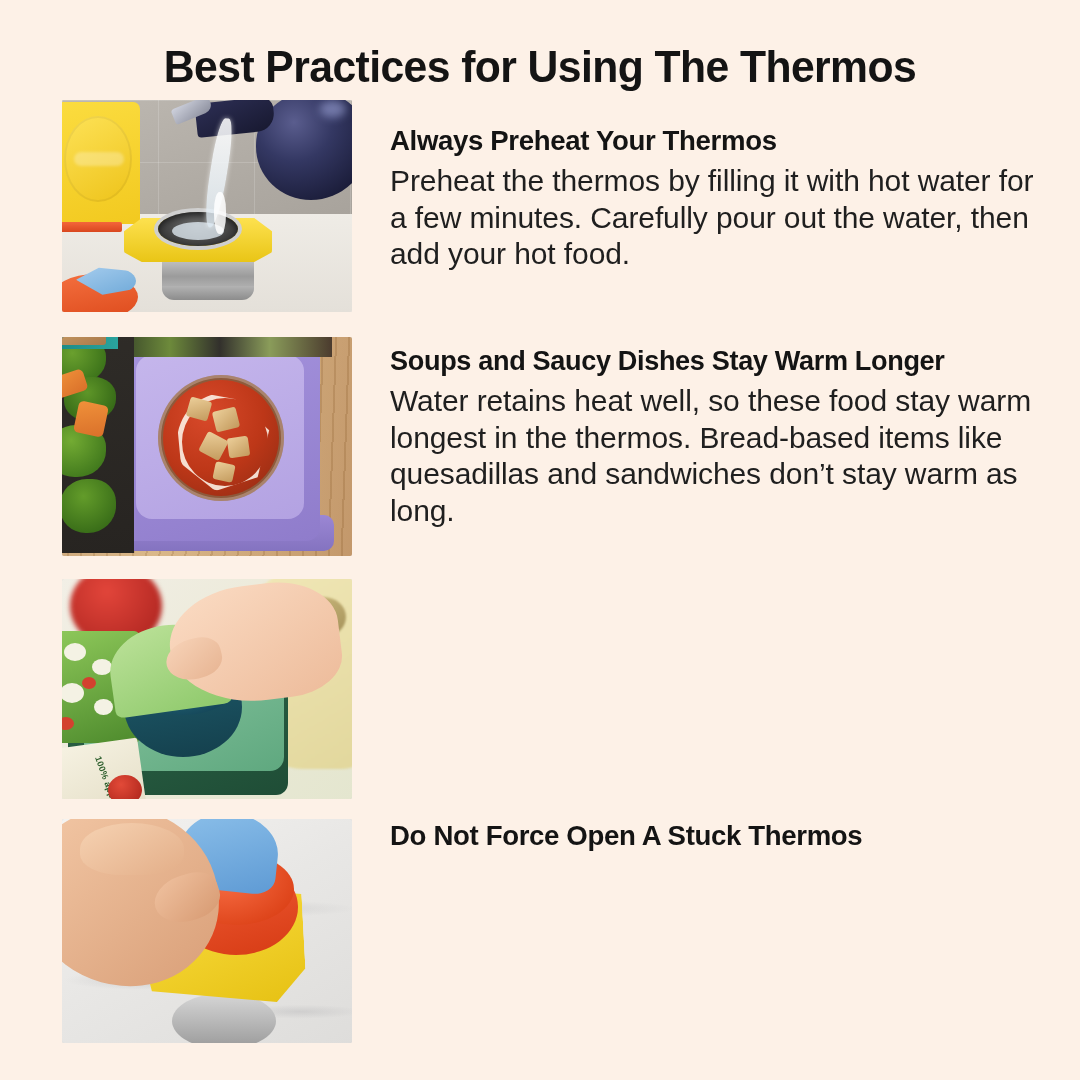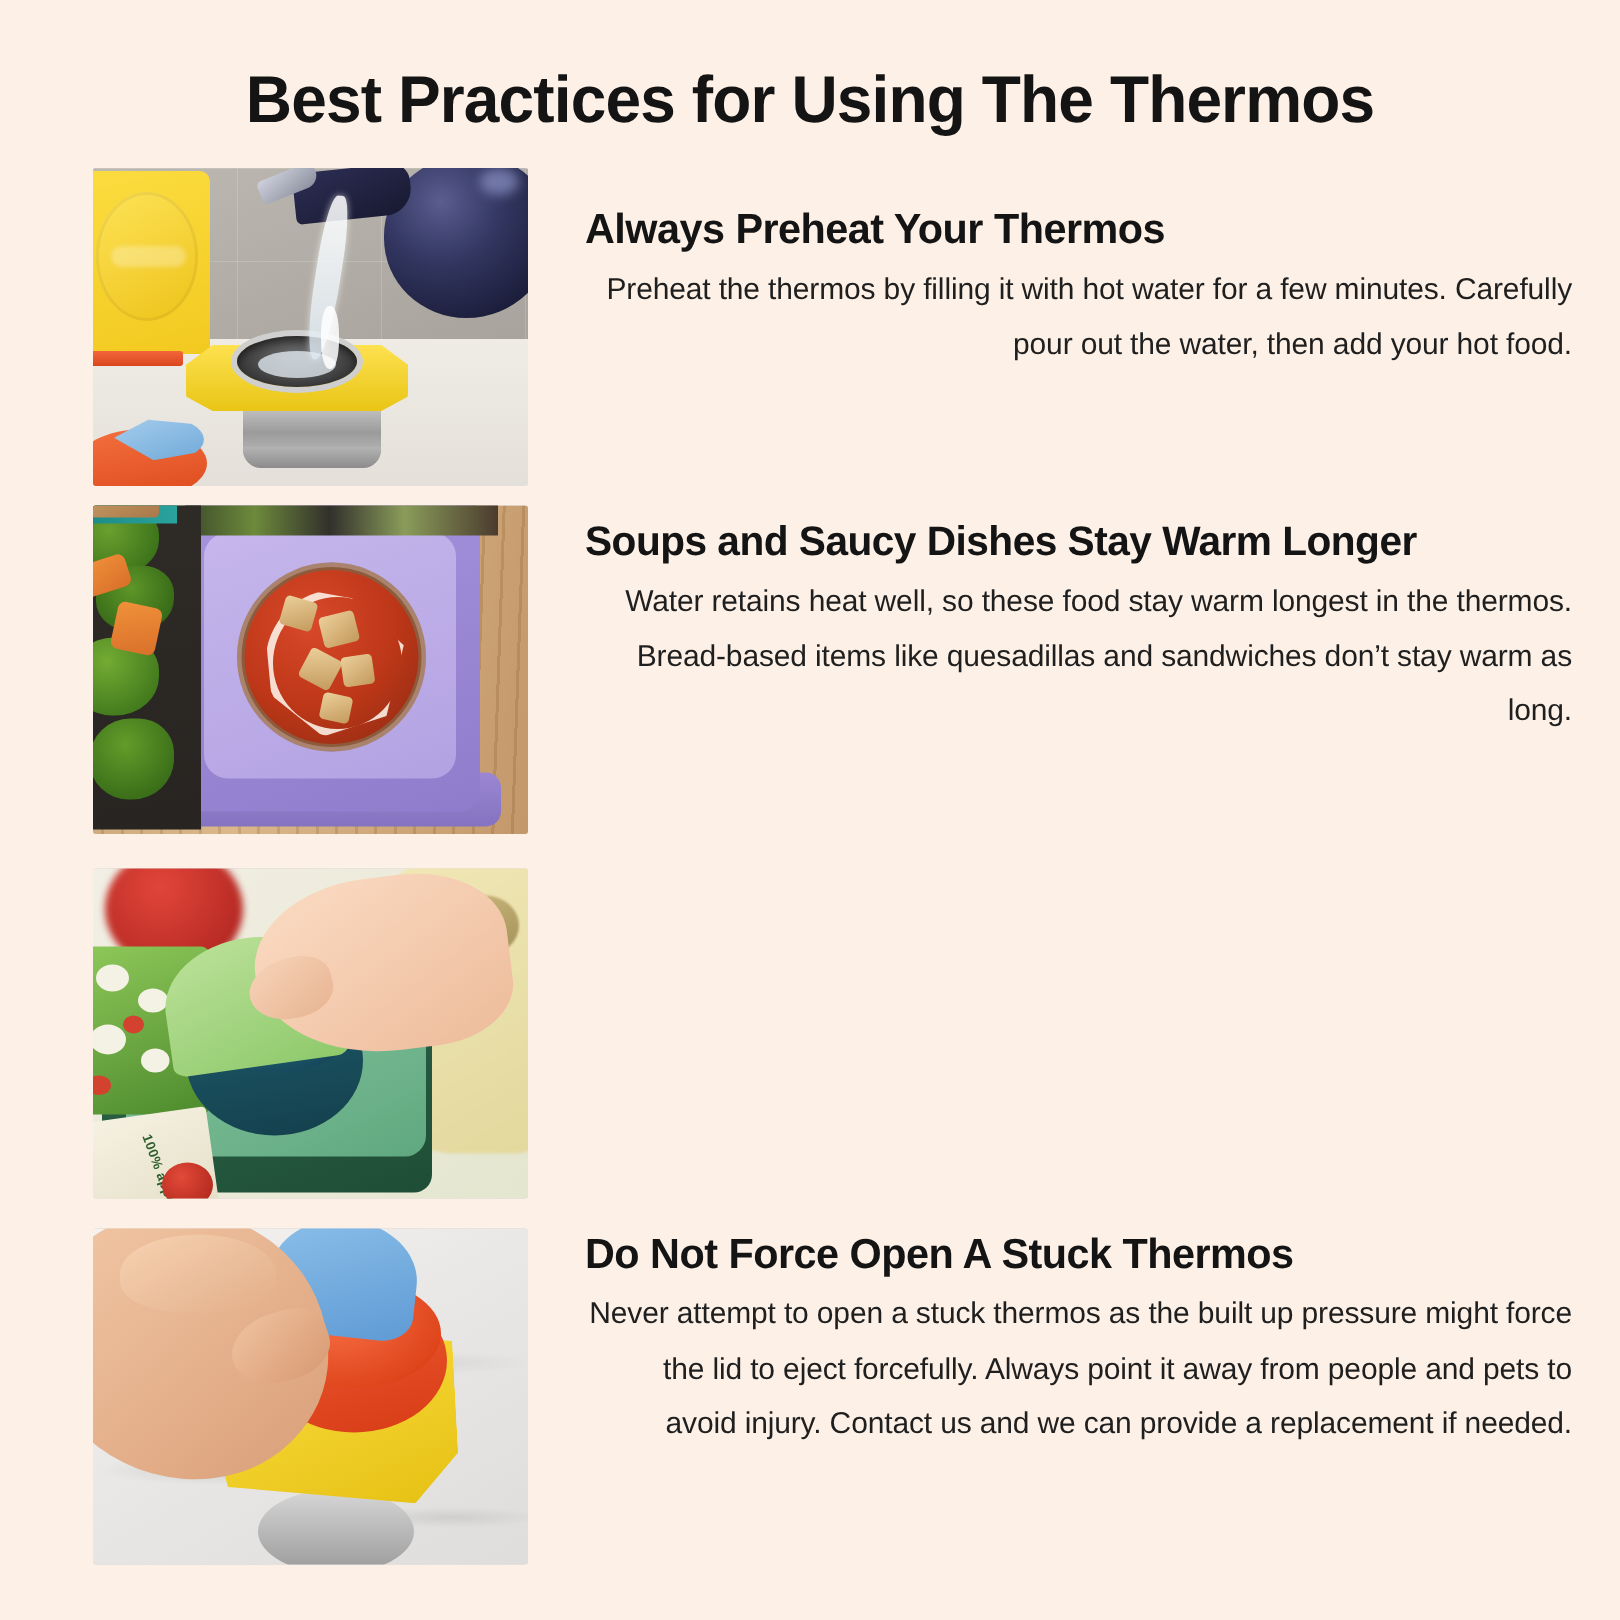--- a/index.html
+++ b/index.html
@@ -40,21 +40,21 @@
   }
 
   
   .row {
     position: absolute;
     left: 62px;
     width: 986px;
     display: flex;
     align-items: flex-start;
   }
-  .row-1 { top: 112px; }
+  .row-1 { top: 100px; }
   .row-2 { top: 337px; }
   .row-3 { top: 579px; }
   .row-4 { top: 819px; }
 
   .thumb {
     flex: 0 0 auto;
     width: 290px;
     border-radius: 2px;
     overflow: hidden;
     position: relative;
@@ -78,27 +78,26 @@
     letter-spacing: -0.35px;
     color: #141414;
     margin: 0 0 6px 0;
     transform: scaleX(0.985);
     transform-origin: 0 50%;
     white-space: nowrap;
   }
   .item-body {
     font-family: "Liberation Sans", sans-serif;
     font-weight: normal;
-    font-size: 20px;
+    font-size: 30px;
     line-height: 36.5px;
     color: #1f1f1f;
     margin: 0;
     max-width: 660px;
     letter-spacing: -0.1px;
-    text-align: right;
   }
   .row-1 .copy { padding-top: 24px; }
   .row-2 .copy { padding-top: 8px; }
   .row-3 .copy { padding-top: 2px; }
   .row-4 .copy { padding-top: 0px; }
   .row-2 .item-heading { font-size: 27.5px; }
 
   
   .img1 { position:absolute; inset:0; background: linear-gradient(180deg,#b9b4ad 0%, #b3aea7 54%, #e9e6e0 54%, #efece6 100%); }
   .i1-tile-grout { position:absolute; left:0; top:0; width:100%; height:54%;
@@ -383,17 +382,16 @@
         <div class="i4-orange"></div>
         <div class="i4-orange-top"></div>
         <div class="i4-blue"></div>
         <div class="i4-hand"></div>
         <div class="i4-knuckle"></div>
         <div class="i4-thumb"></div>
       </div>
     </div>
     <div class="copy">
       <h2 class="item-heading">Do Not Force Open A Stuck Thermos</h2>
-      <p class="item-body">Never attempt to open a stuck thermos as the built up pressure might force the lid to eject forcefully. Always point it away from people and pets to avoid injury. Contact us and we can provide a replacement if needed.</p>
     </div>
   </div>
 
 </div>
 
 </body></html>

